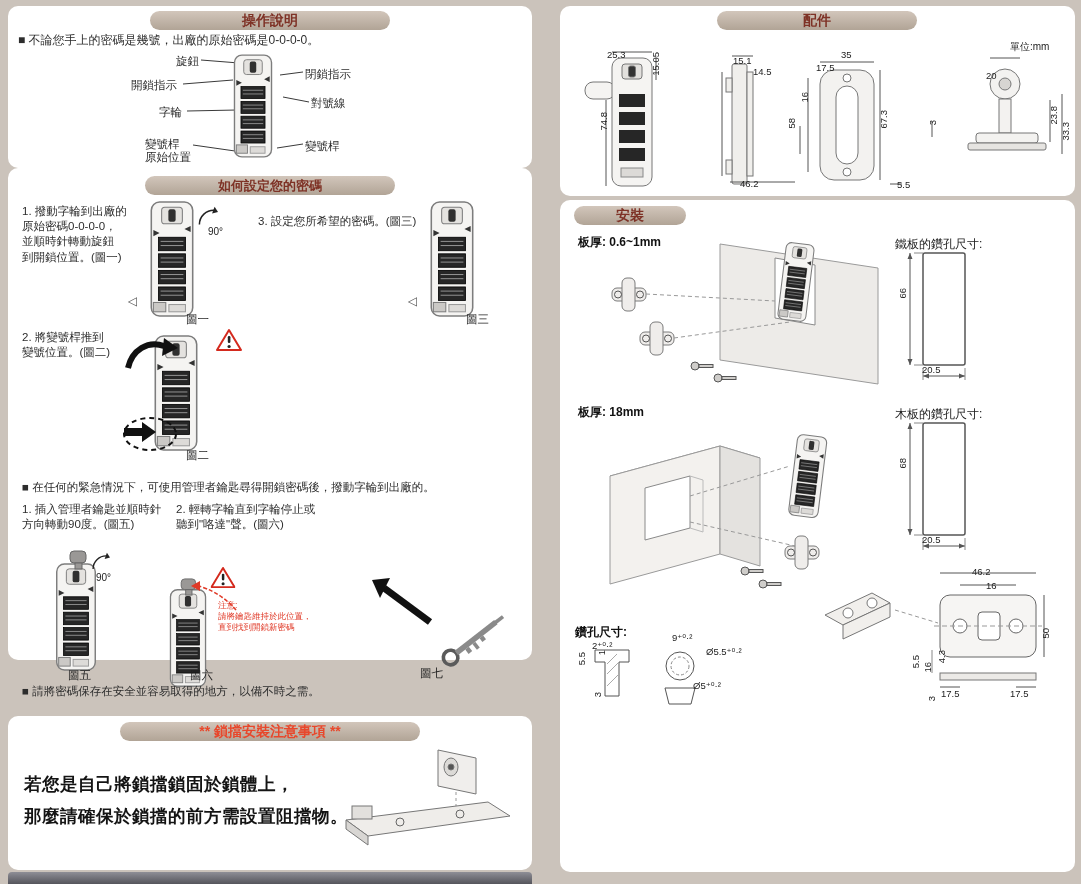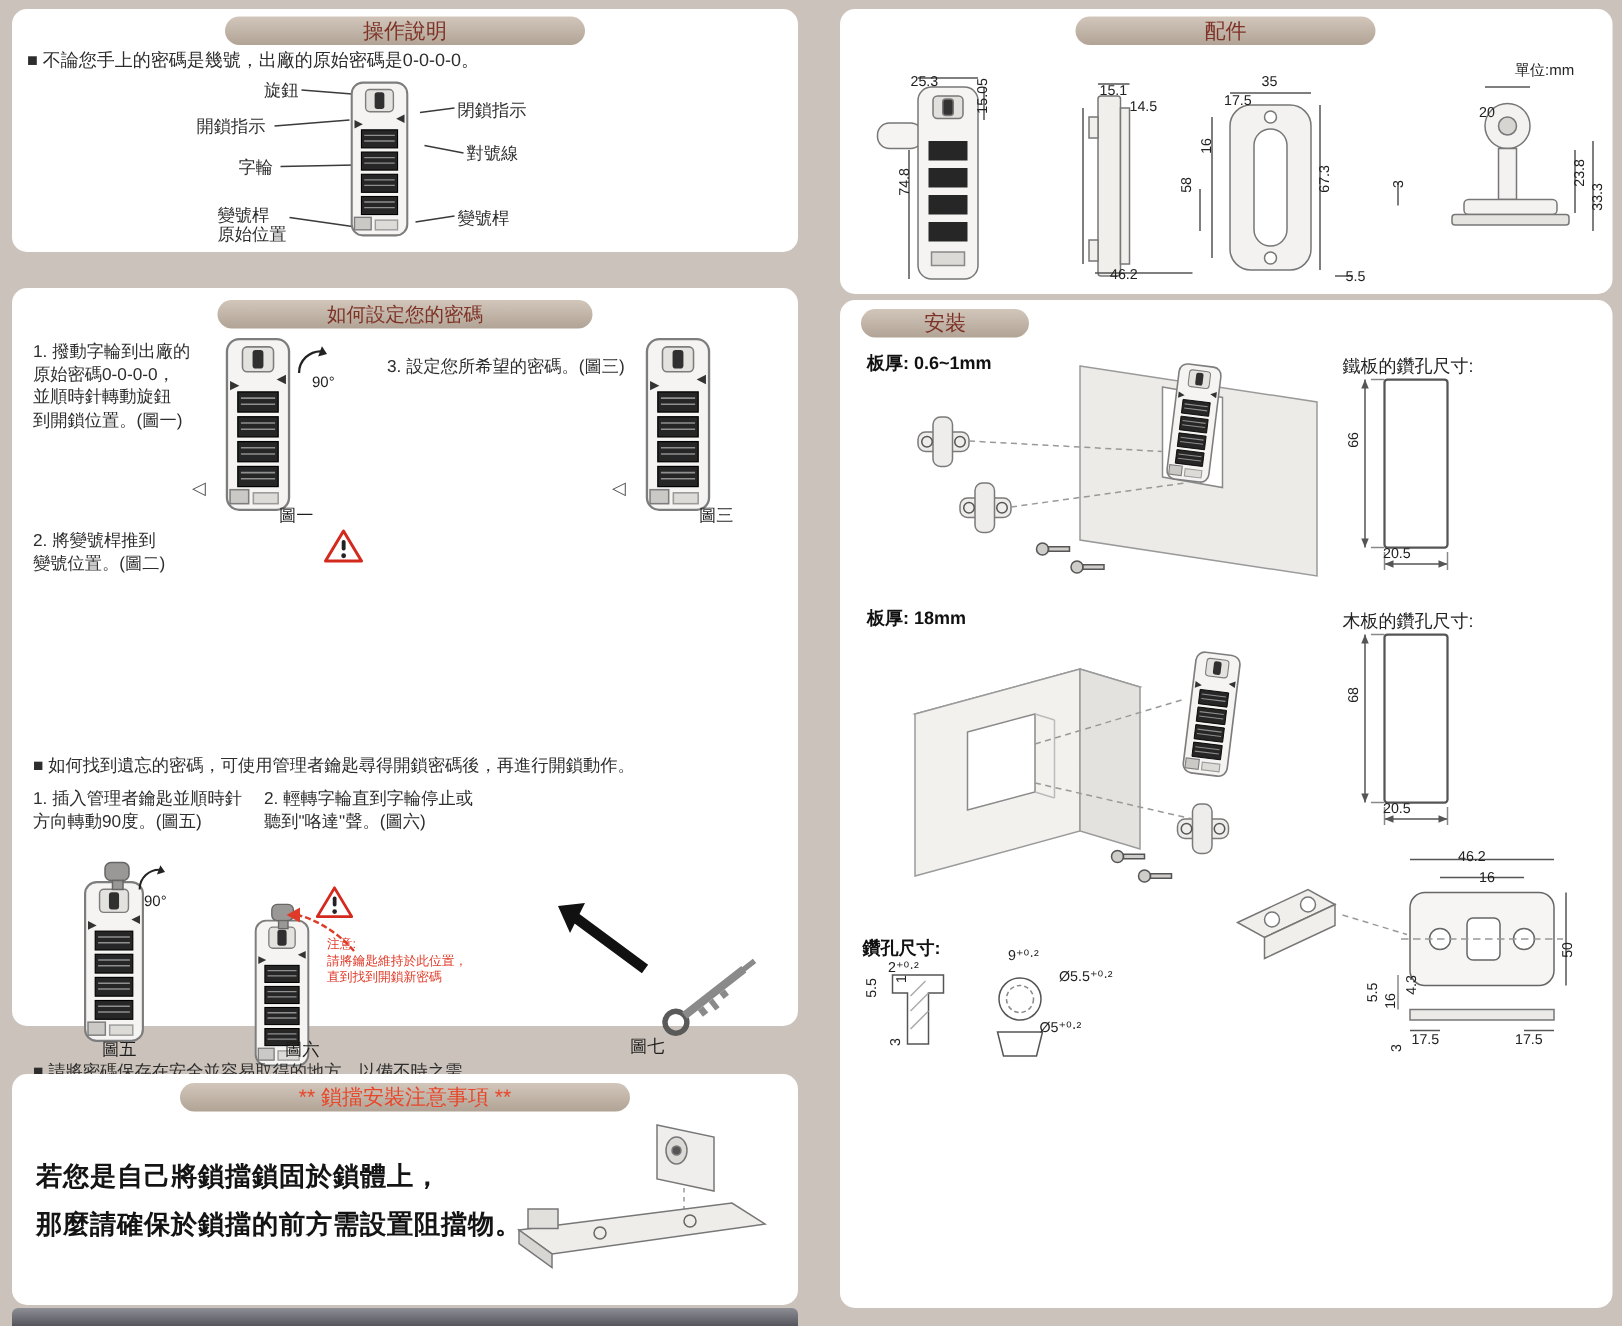--- a/index.html
+++ b/index.html
@@ -1,20 +1,20 @@
 <!DOCTYPE html>
 <html><head>
 <meta charset="utf-8">
 <style>
   * { margin:0; padding:0; box-sizing:border-box; }
   html,body { background:#c6beb6; }
   body { font-family:"Liberation Sans","DejaVu Sans",sans-serif; }
   .page { position:relative; width:1081px; height:884px; background:#cbc3bb; overflow:hidden; }
   .panel { position:absolute; background:#ffffff; border-radius:10px; }
-  .pill { position:absolute; height:19px; line-height:19px; text-align:center; font-weight:normal;
+  .pill { position:absolute; height:19px; line-height:19px; text-align:center; font-weight:bold;
           font-size:14px; color:#7e3226; border-radius:10px;
           background:linear-gradient(180deg,#d2c6bb,#b1a496); }
   .pill.red { color:#e8472b; }
   .txt { position:absolute; font-size:11.5px; color:#2d2d2d; line-height:1.32; }
   .pre { white-space:pre-line; }
   .cap { position:absolute; font-size:11.5px; color:#1e1e1e; }
   .dim { position:absolute; font-size:9.5px; color:#222; white-space:nowrap; }
   .dim.v { writing-mode:vertical-rl; transform:rotate(180deg); }
   .deg { position:absolute; font-size:10px; color:#222; }
   .ptr { position:absolute; font-size:12px; color:#555; }
@@ -97,21 +97,21 @@
       <span class="txt" style="left:8px;top:30px">開鎖指示</span>
       <span class="txt" style="left:36px;top:57px">字輪</span>
       <span class="txt" style="left:22px;top:89px">變號桿</span>
       <span class="txt" style="left:22px;top:102px">原始位置</span>
       <span class="txt" style="left:182px;top:19px">閉鎖指示</span>
       <span class="txt" style="left:188px;top:48px">對號線</span>
       <span class="txt" style="left:182px;top:91px">變號桿</span>
     </div>
   </div>
 
-  <div class="panel" style="left:8px;top:192px;width:524px;height:492px">
+  <div class="panel" style="left:8px;top:168px;width:524px;height:492px">
     <div class="pill" style="left:137px;top:8px;width:250px;font-size:13px">如何設定您的密碼</div>
 
     <div class="txt pre" style="left:14px;top:36px;width:120px">1. 撥動字輪到出廠的
 原始密碼0-0-0-0，
 並順時針轉動旋鈕
 到開鎖位置。(圖一)</div>
 
     <div class="fig" style="left:120px;top:30px;width:112px;height:130px">
       <span class="ptr" style="left:0;top:96px">◁</span>
       <svg style="left:16px;top:2px" width="56" height="118" viewBox="0 0 54 114">
@@ -130,27 +130,39 @@
       <span class="ptr" style="left:0;top:96px">◁</span>
       <svg style="left:16px;top:2px" width="56" height="118" viewBox="0 0 54 114">
           <use href="#lock-sym"></use>
         </svg>
       <span class="cap" style="left:58px;top:114px">圖三</span>
     </div>
 
     <div class="txt pre" style="left:14px;top:162px;width:130px">2. 將變號桿推到
 變號位置。(圖二)</div>
 
+    <div class="fig" style="left:112px;top:164px;width:120px;height:130px">
+      <svg style="left:28px;top:2px" width="56" height="118" viewBox="0 0 54 114">
+          <use href="#lock-sym"></use>
+        </svg>
+      <svg style="left:0;top:0" width="120" height="130" viewBox="0 0 120 130">
+        <path d="M8,36 C12,18 28,8 44,14" stroke="#111" stroke-width="6" fill="none"></path>
+        <polygon points="44,6 58,16 42,24" fill="#111"></polygon>
+        <ellipse cx="30" cy="102" rx="26" ry="16" stroke="#111" stroke-width="2" stroke-dasharray="5 4" fill="none"></ellipse>
+        <polygon points="4,96 22,96 22,90 36,100 22,110 22,104 4,104" fill="#111"></polygon>
+      </svg>
+      <span class="cap" style="left:66px;top:116px">圖二</span>
+    </div>
 
     <svg class="abs" style="left:208px;top:160px" width="26" height="24" viewBox="0 0 26 24">
         <use href="#warn-sym"></use>
       </svg>
 
 
-    <div class="txt" style="left:14px;top:312px;width:500px">■ 如何找到遺忘的密碼，可使用管理者鑰匙尋得開鎖密碼後，再進行開鎖動作。</div>
+    <div class="txt" style="left:14px;top:312px;width:500px">■ 在任何的緊急情況下，可使用管理者鑰匙尋得開鎖密碼後，撥動字輪到出廠的。</div>
     <div class="txt pre" style="left:14px;top:334px;width:152px">1. 插入管理者鑰匙並順時針
 方向轉動90度。(圖五)</div>
     <div class="txt pre" style="left:168px;top:334px;width:158px">2. 輕轉字輪直到字輪停止或
 聽到"咯達"聲。(圖六)</div>
 
     <div class="fig" style="left:20px;top:382px;width:115px;height:132px">
       <svg style="left:22px;top:12px" width="52" height="110" viewBox="0 0 54 114">
           <use href="#lock-sym"></use>
         </svg>
       <svg style="left:34px;top:0" width="40" height="20" viewBox="0 0 40 20">

